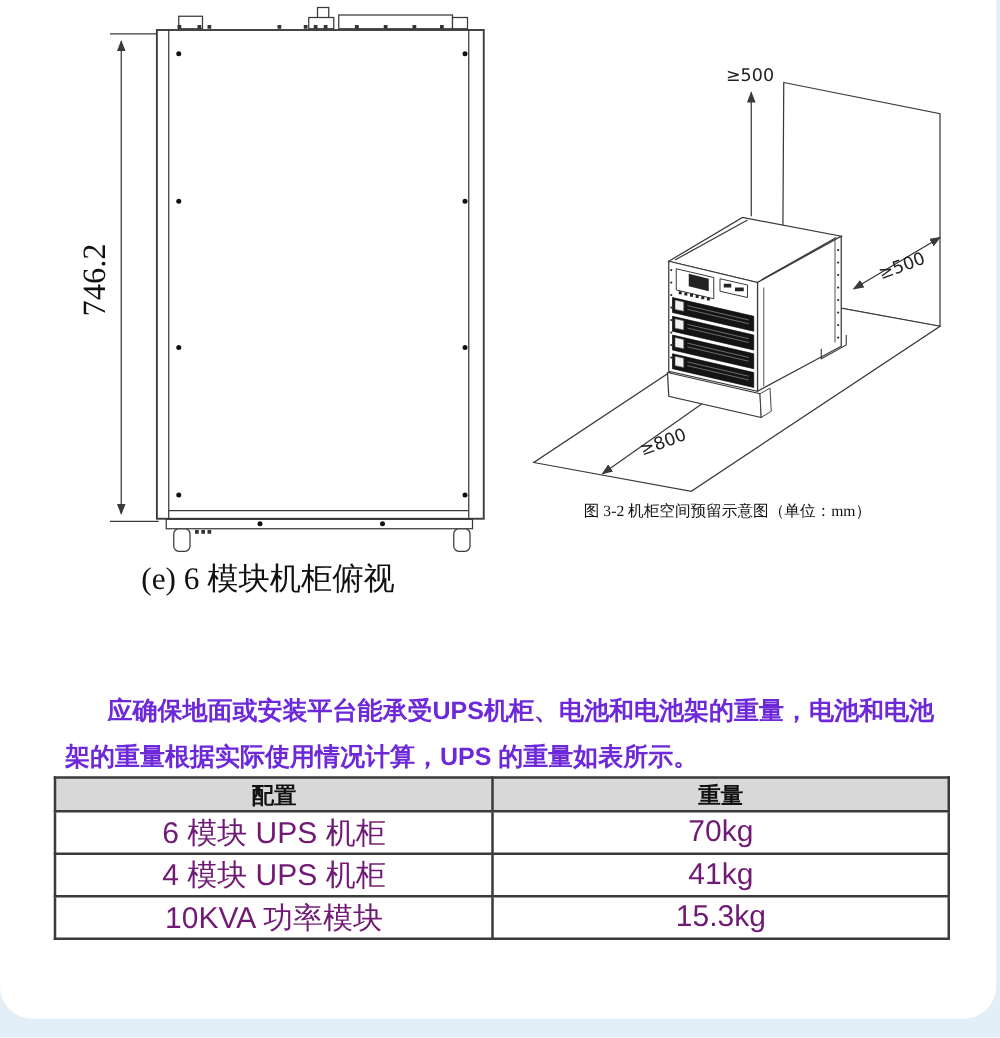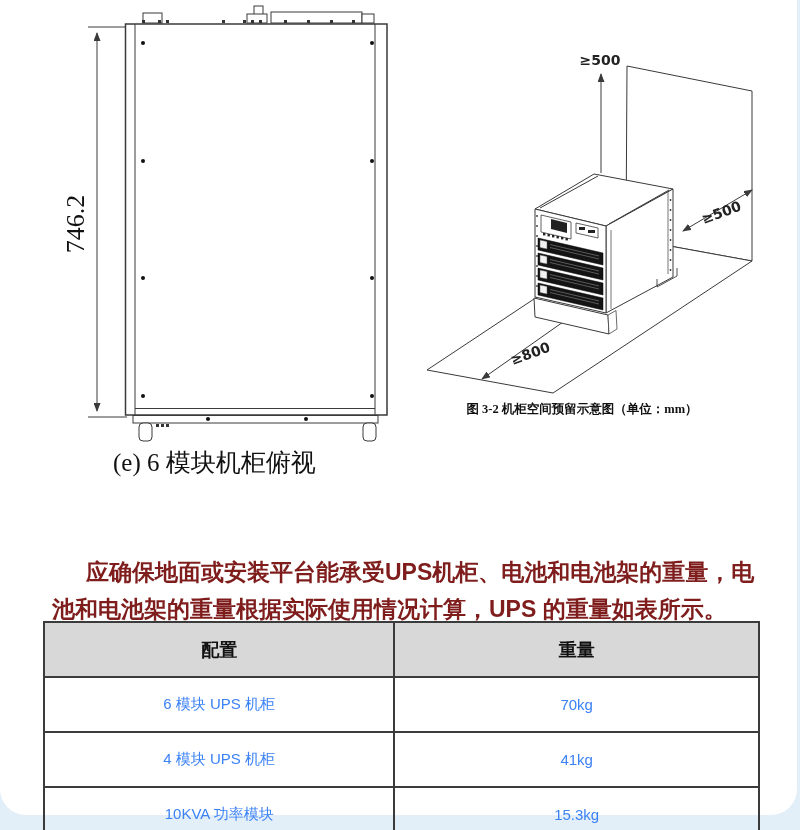--- a/index.html
+++ b/index.html
@@ -6,41 +6,41 @@
   body{
     width:800px;height:830px;position:relative;overflow:hidden;
     background:#e2eef8;
     font-family:"Liberation Sans","DejaVu Sans",sans-serif;
   }
   .content-card{
     position:absolute;left:0;top:0;width:797px;height:815px;
     background:#ffffff;border-radius:0 0 26px 26px;
   }
   .fig-topview{position:absolute;left:0;top:0;width:420px;height:480px;}
-  .fig-clearance{position:absolute;left:410px;top:20px;width:390px;height:400px;font-weight:bold;}
+  .fig-clearance{position:absolute;left:410px;top:20px;width:390px;height:400px;}
   svg{display:block;}
   .para{
     position:absolute;left:52px;top:531px;width:714px;
-    font-size:23px;font-weight:bold;color:#7f1d1d;
+    font-size:20px;font-weight:bold;color:#6d28d9;
     line-height:37px;text-indent:34px;
     font-family:"Liberation Sans","DejaVu Sans",sans-serif;
   }
   .weight-table{
     position:absolute;left:43px;top:621px;width:717px;
     border-collapse:collapse;table-layout:fixed;
     font-family:"Liberation Sans","DejaVu Sans",sans-serif;
   }
   .weight-table th,.weight-table td{
-    border:2px solid #3b3b3b;height:25px;padding:14px;
+    border:2px solid #3b3b3b;height:25px;padding:0;
     text-align:center;vertical-align:middle;
   }
   .weight-table th{
     background:#d8d8d8;font-size:18px;font-weight:bold;color:#111;
   }
-  .weight-table td{font-size:15px;color:#3b82f6;}
+  .weight-table td{font-size:24px;color:#701a75;}
   .col-config{width:49%;}
   .col-weight{width:51%;}
   .footer-strip{
     position:absolute;left:0;top:815px;width:800px;height:15px;
   }
   text{user-select:none;}
 </style>
 </head>
 <body>
 

